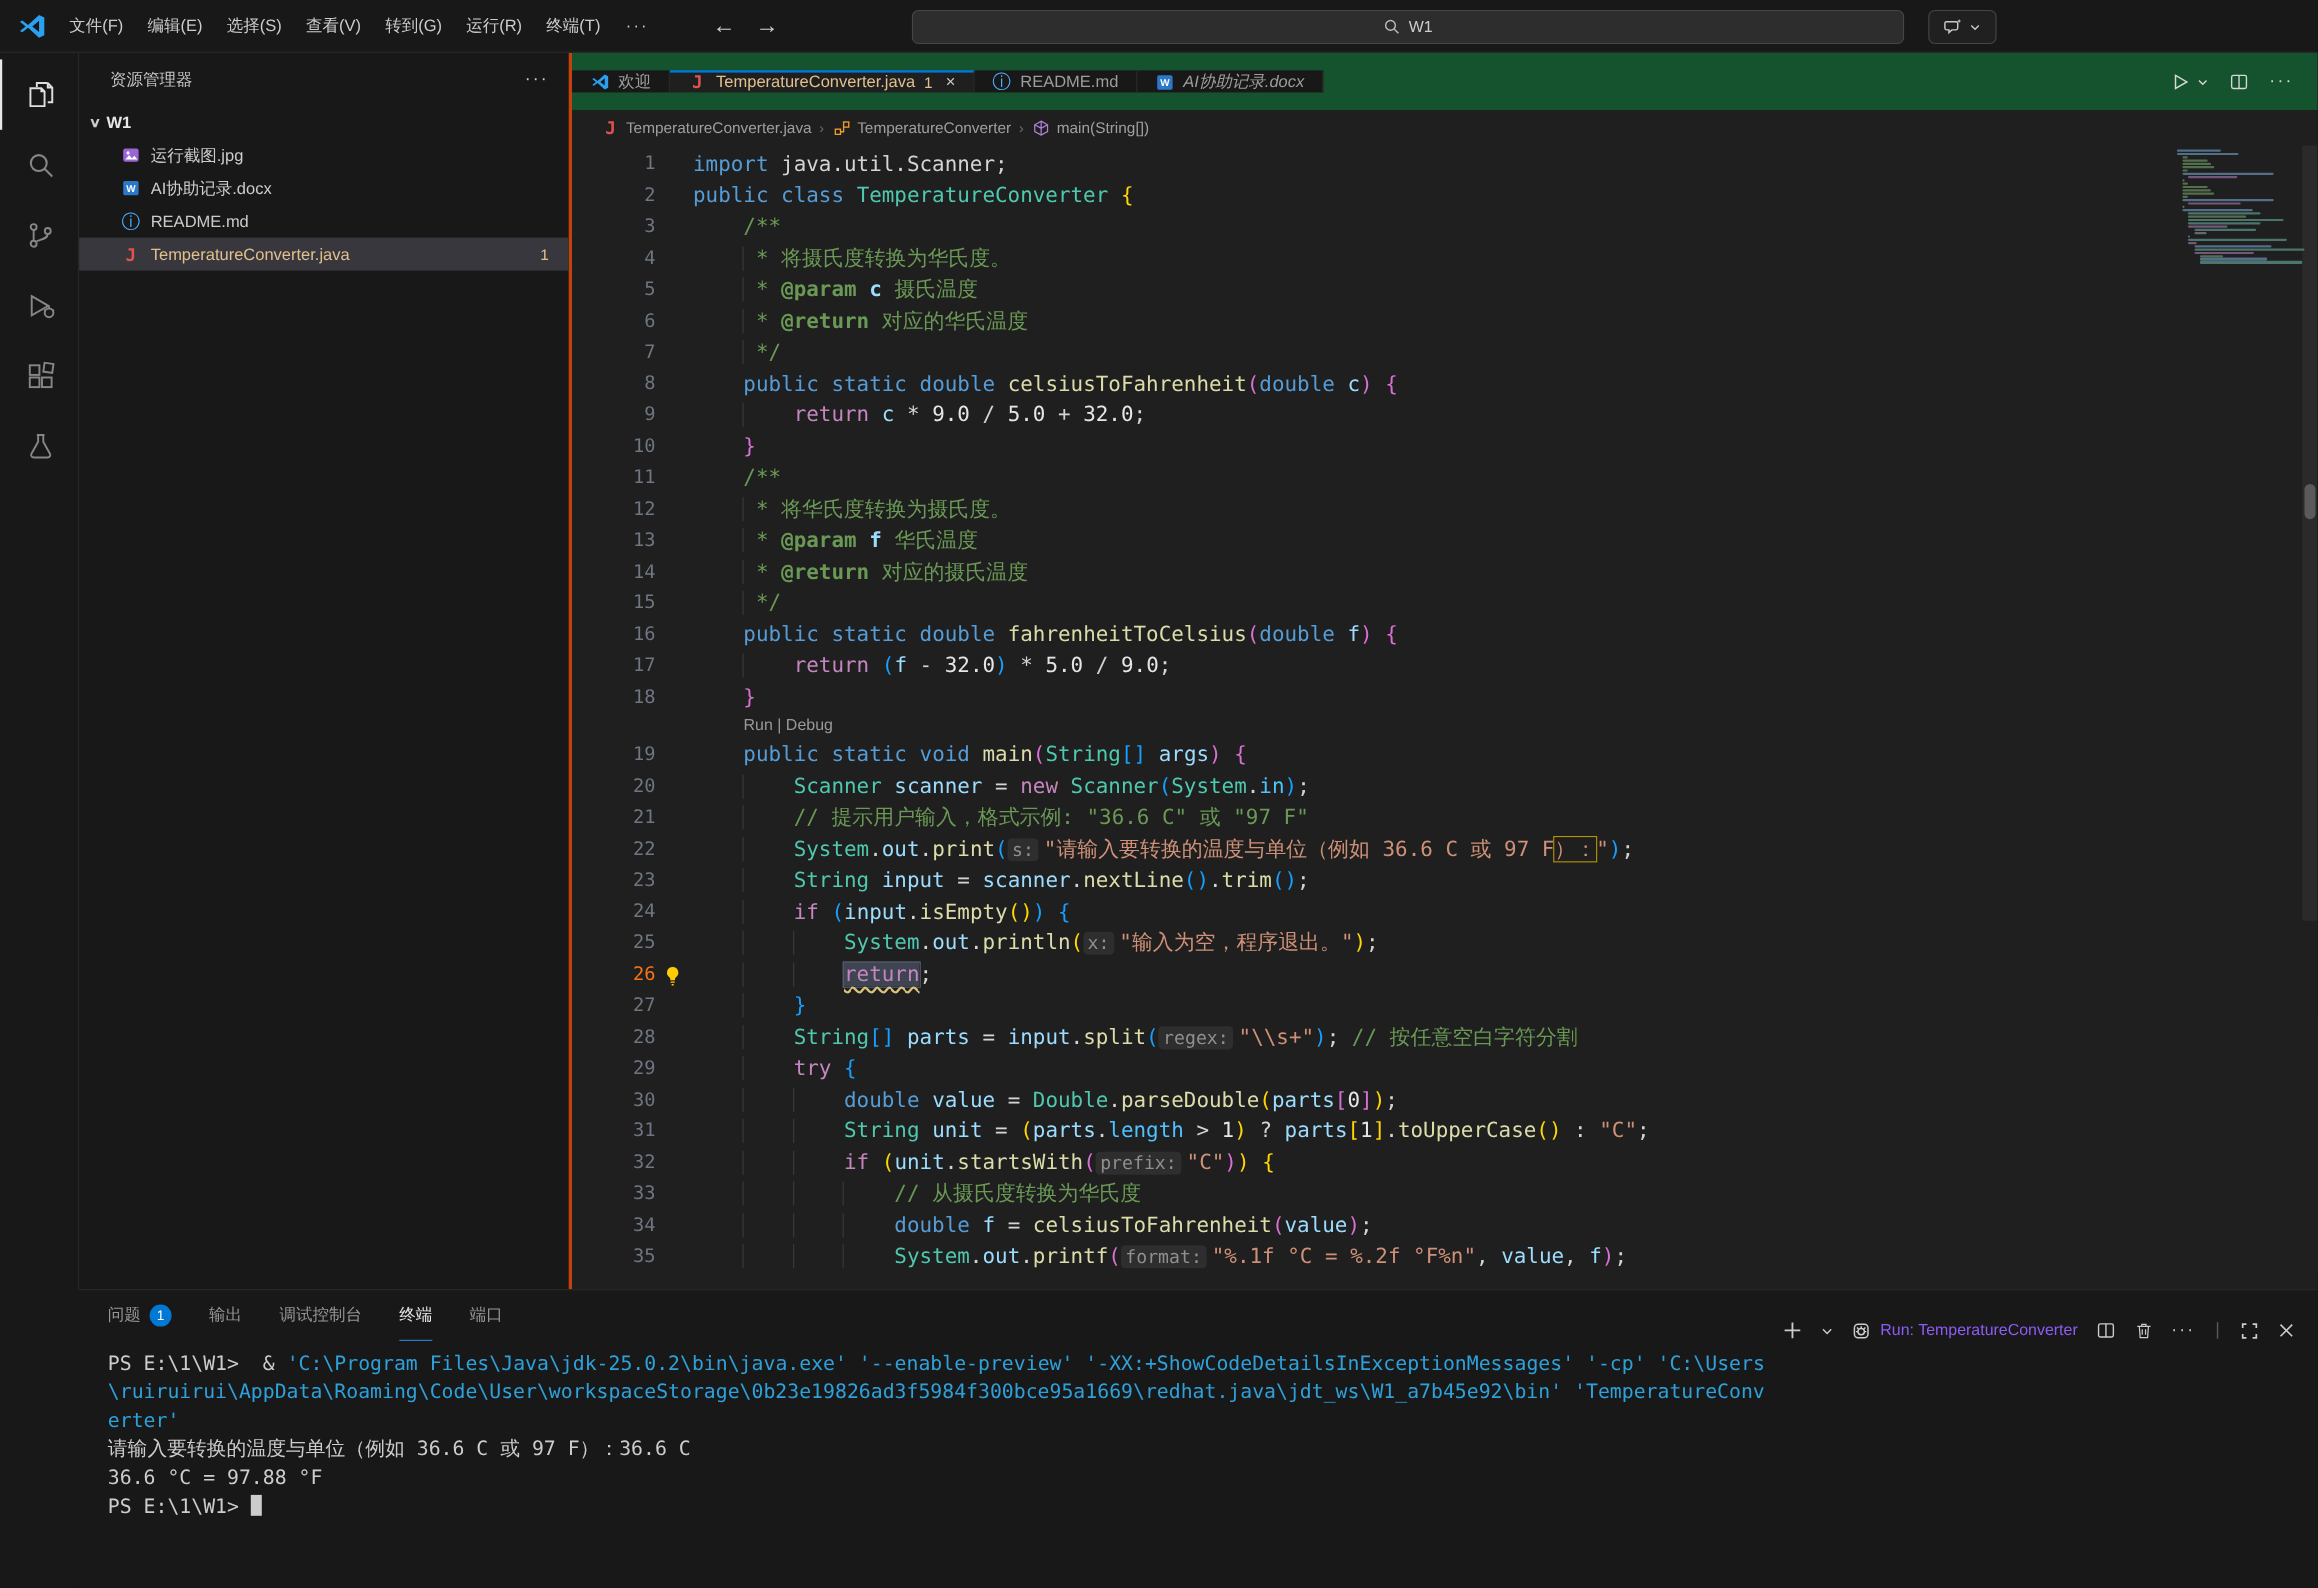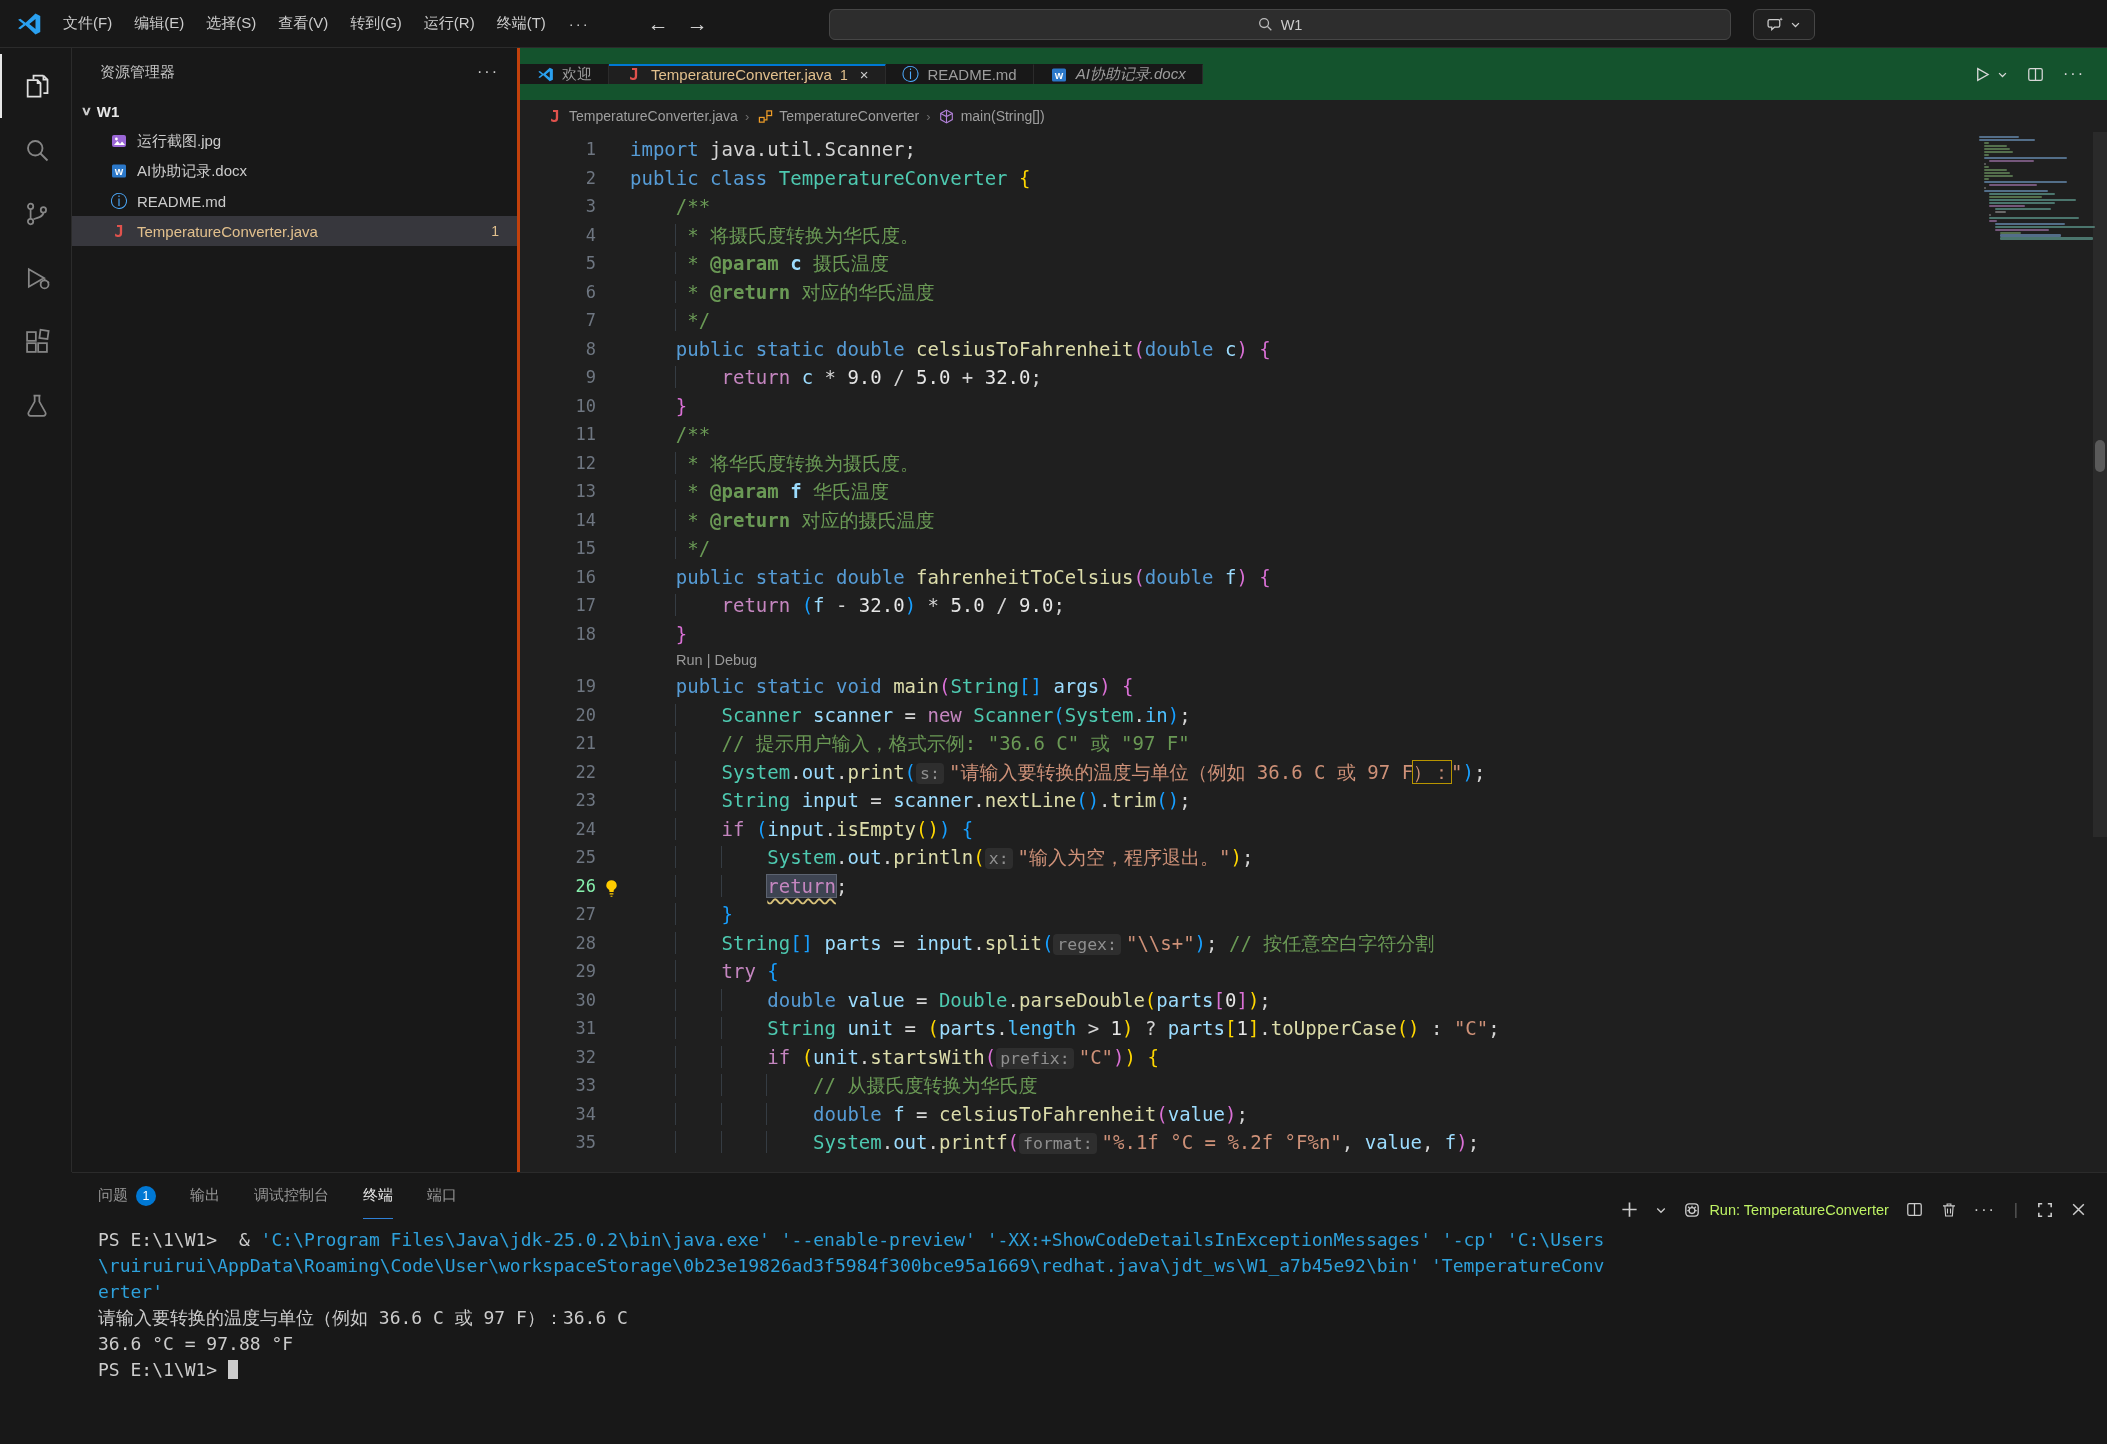--- a/index.html
+++ b/index.html
@@ -63,21 +63,21 @@
 
   .breadcrumb { height:32px; flex:0 0 32px; display:flex; align-items:center; gap:7px; padding-left:26px;
     font-size:14px; color:#9f9f9f; background:#1f1f1f; }
   .bc-sep { color:#6e6e6e; font-size:13px; }
   .bc-item { display:flex; align-items:center; gap:5px; }
 
   .code-area { flex:1; position:relative; overflow:hidden; font-family:"DejaVu Sans Mono", monospace;
     font-size:19px; padding-top:3px; }
   .cline { height:28.5px; line-height:28.5px; white-space:pre; position:relative; padding-left:110px; }
   .gut { position:absolute; left:0; top:0; width:76px; text-align:right; color:#6e7681; font-size:17px; }
-  .gut.cur { color:#86efac; }
+  .gut.cur { color:#f97316; }
   .codelens { height:24px; line-height:24px; padding-left:156px; font-size:14.5px; color:#999999;
     font-family:"Liberation Sans", sans-serif; }
   .bulb { position:absolute; left:82px; top:5px; width:19px; height:19px; }
 
   .tk-kw{color:#569cd6} .tk-ctl{color:#c586c0} .tk-typ{color:#4ec9b0} .tk-fn{color:#dcdcaa}
   .tk-var{color:#9cdcfe} .tk-prop{color:#4fc1ff} .tk-str{color:#ce9178} .tk-num{color:#e5e5e5}
   .tk-com{color:#6a9955} .tk-doc{color:#6a9955;font-weight:bold} .tk-docp{color:#9cdcfe;font-weight:bold}
   .tk-pln{color:#d4d4d4} .tk-b1{color:#ffd700} .tk-b2{color:#da70d6} .tk-b3{color:#179fff}
   .tk-ind{color:#d4d4d4} .tk-g{border-left:1px solid #353c43; margin-left:-1px}
   .tk-inlay{color:#8f8f8f; background:#2e2e2e; border-radius:4px; padding:1px 4px; margin-right:5px; font-size:16.5px;}
@@ -94,21 +94,21 @@
   .panel { height:272px; flex:0 0 272px; background:#181818; border-top:1px solid #2b2b2b;
     display:flex; flex-direction:column; }
   .panel-header { height:46px; flex:0 0 46px; display:flex; align-items:flex-end; padding:0 20px 0 26px; }
   .panel-tabs { display:flex; gap:34px; }
   .ptab { font-size:15px; color:#969696; height:46px; display:flex; align-items:center; gap:8px;
     border-bottom:1px solid transparent; }
   .ptab.active { color:#e7e7e7; border-bottom:1px solid #2f81d6; }
   .pbadge { min-width:20px; height:20px; border-radius:10px; background:#0078d4; color:#ffffff;
     font-size:12.5px; display:flex; align-items:center; justify-content:center; padding:0 4px; }
   .panel-actions { margin-left:auto; display:flex; align-items:center; gap:16px; color:#cccccc; }
-  .run-label { font-size:14.5px; color:#bef264; display:flex; align-items:center; gap:8px; }
+  .run-label { font-size:14.5px; color:#8b5cf6; display:flex; align-items:center; gap:8px; }
   .pa-sep { color:#5a5a5a; margin:0 2px; }
 
   .terminal { flex:1; padding:8px 0 0 26px; font-family:"DejaVu Sans Mono", monospace; font-size:18px; }
   .tline { line-height:26px; white-space:pre-wrap; word-break:break-all; color:#cccccc; }
   .t-cy { color:#2ea1db; }
   .t-pl { color:#cccccc; }
   .cursor-block { display:inline-block; width:10px; height:19px; background:#cccccc; vertical-align:-3px; }
 
   svg.icon { display:block; }
 </style>

